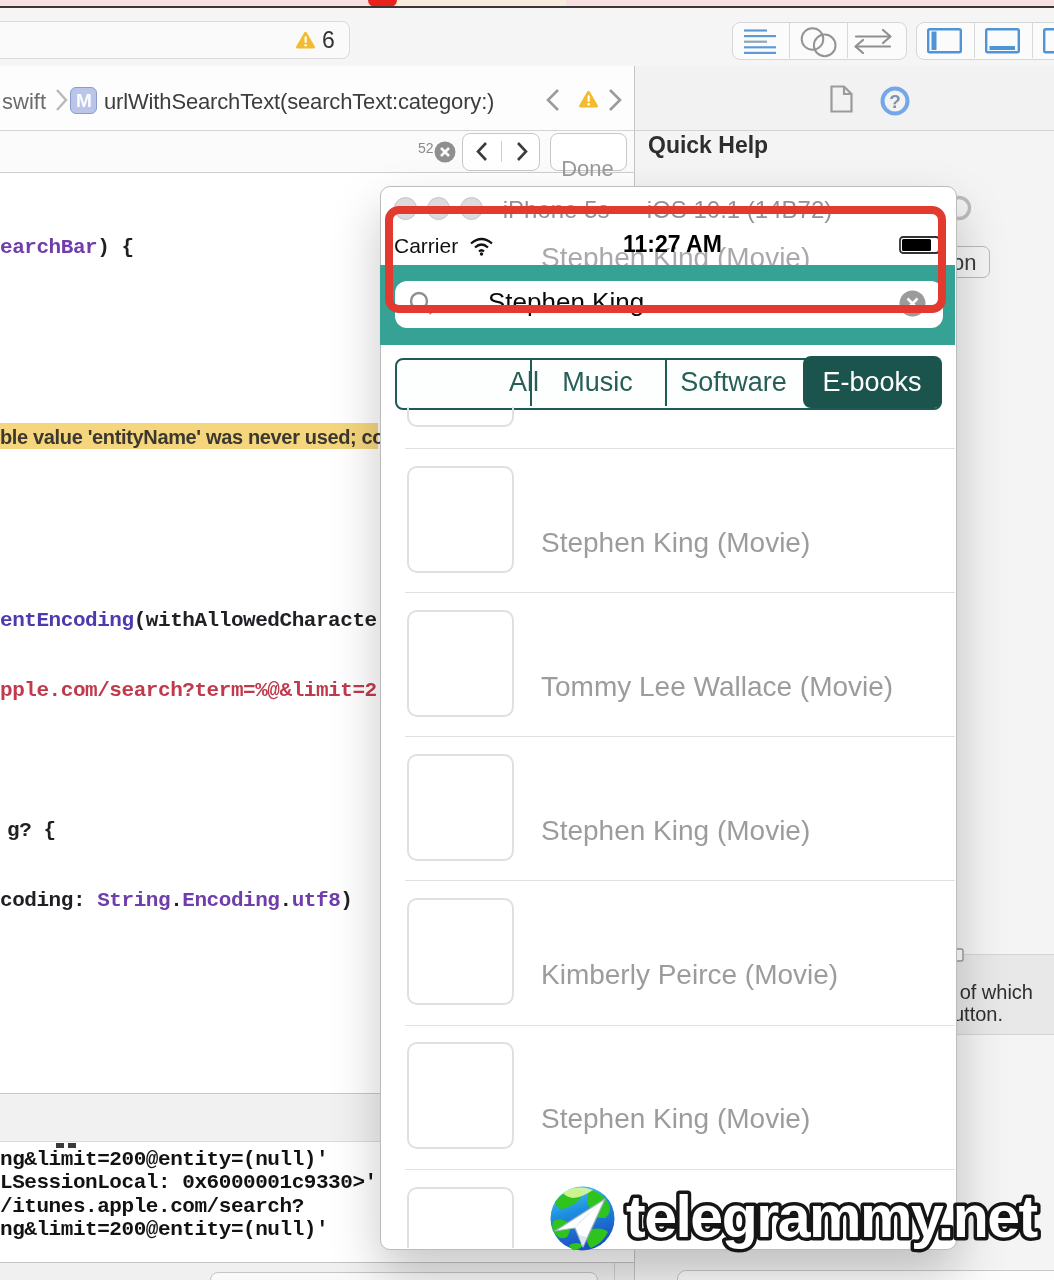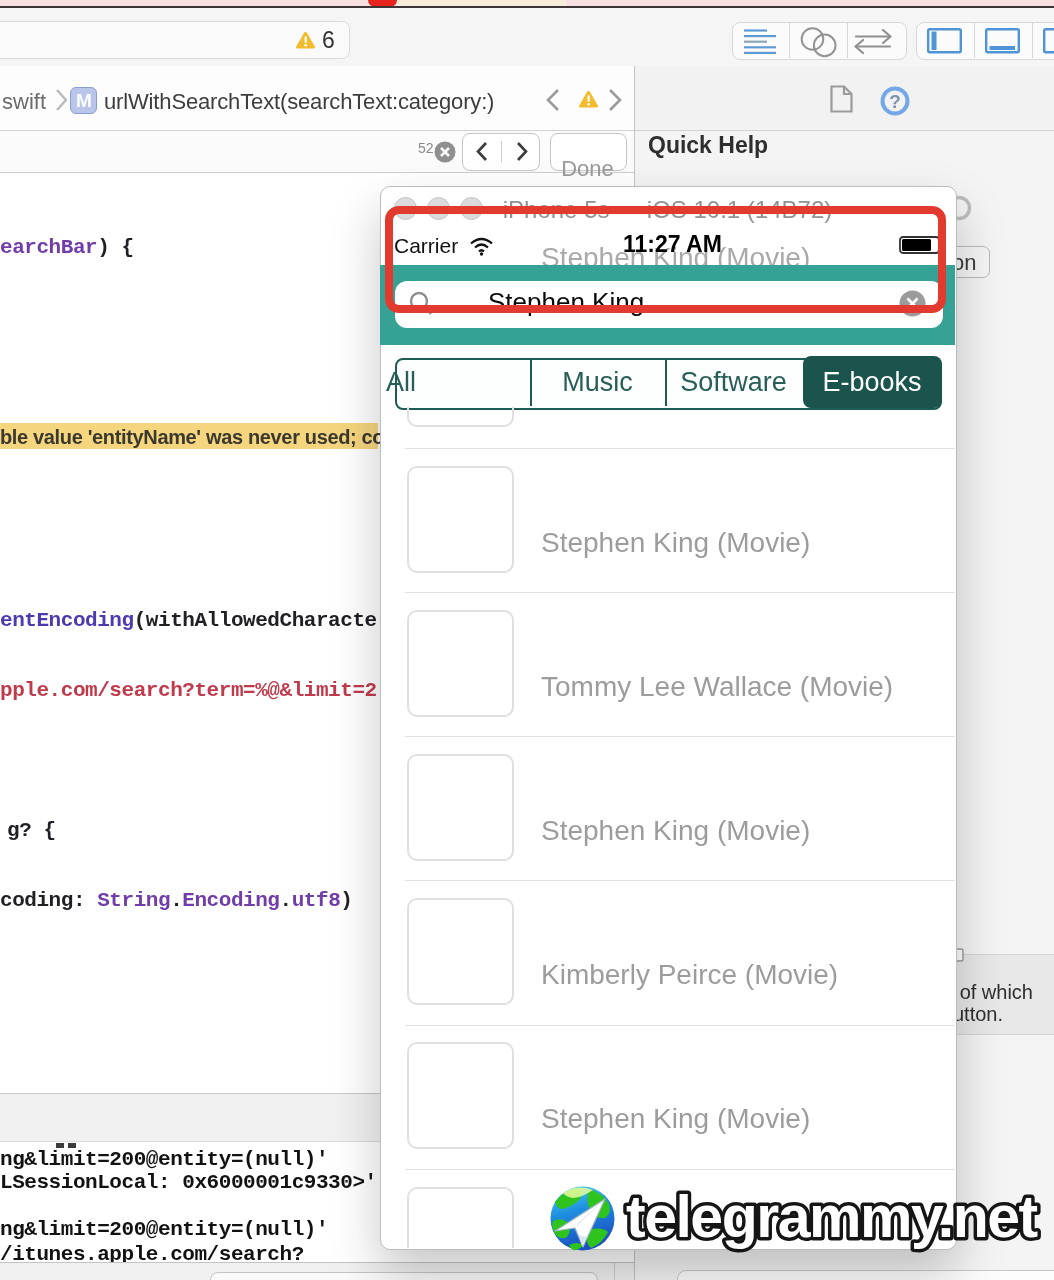--- a/index.html
+++ b/index.html
@@ -113,21 +113,21 @@
   <div class="abs mono" style="left:0;top:609px;color:#1f1f24;"><span style="color:#4d3ab0">entEncoding</span>(withAllowedCharacte</div>
   <div class="abs mono" style="left:0;top:679px;color:#c13a4c;">pple.com/search?term=%@&amp;limit=2</div>
   <div class="abs mono" style="left:7px;top:819px;color:#1f1f24;">g? {</div>
   <div class="abs mono" style="left:0;top:889px;color:#1f1f24;">coding: <span style="color:#703daa">String</span>.<span style="color:#703daa">Encoding</span>.<span style="color:#703daa">utf8</span>)</div>
 
   <div class="abs" style="left:0;top:1093px;width:634px;height:47px;background:#f2f1f1;border-top:1px solid #c8c7c7;border-bottom:1px solid #dadada;"></div>
   <div class="abs" style="left:56px;top:1143px;width:8px;height:5px;background:#3a3a3a;"></div>
   <div class="abs" style="left:68px;top:1143px;width:8px;height:5px;background:#3a3a3a;"></div>
   <div class="abs mono" style="left:0;top:1148px;color:#121212;">ng&amp;limit=200@entity=(null)'</div>
   <div class="abs mono" style="left:0;top:1171px;color:#121212;">LSessionLocal: 0x6000001c9330&gt;'</div>
-  <div class="abs mono" style="left:0;top:1195px;color:#121212;margin-top:48px;">/itunes.apple.com/search?</div>
+  <div class="abs mono" style="left:0;top:1195px;color:#121212;">/itunes.apple.com/search?</div>
   <div class="abs mono" style="left:0;top:1218px;color:#121212;">ng&amp;limit=200@entity=(null)'</div>
   <div class="abs" style="left:0;top:1262px;width:634px;height:18px;background:#f1f0f0;border-top:1px solid #c4c3c3;"></div>
   <div class="abs" style="left:210px;top:1272px;width:386px;height:14px;background:#fafafa;border:1px solid #c6c5c5;border-radius:8px;"></div>
   <div class="abs" style="left:614px;top:1263px;width:1px;height:17px;background:#d0cfcf;"></div>
 
   <div class="abs" style="left:635px;top:66px;width:419px;height:1214px;background:#f4f4f4;"></div>
   <div class="abs" style="left:634px;top:66px;width:1px;height:1214px;background:#c6c5c5;"></div>
   <div class="abs" style="left:635px;top:66px;width:419px;height:64px;background:#f3f2f2;border-bottom:1px solid #d4d3d3;"></div>
   <svg class="abs" style="left:830px;top:85px;" width="23" height="28" viewBox="0 0 23 28">
     <path d="M1.5 1.5 L14 1.5 L21.5 9 L21.5 26.5 L1.5 26.5 Z" fill="none" stroke="#9b9b9b" stroke-width="2.2"></path>
@@ -190,21 +190,21 @@
     <div class="abs" style="left:68px;top:101px;font-size:26px;color:#0a0a0a;margin-left:40px;">Stephen King</div>
     <svg class="abs" style="left:519px;top:104px;" width="27" height="27" viewBox="0 0 27 27">
       <circle cx="13.5" cy="13.5" r="13" fill="#9b9b9b"></circle>
       <path d="M8.5 8.5 L18.5 18.5 M18.5 8.5 L8.5 18.5" stroke="#fff" stroke-width="2.6"></path>
     </svg>
 
     <div class="abs" style="left:15px;top:172px;width:543px;height:48px;border:2px solid #1d5b54;border-radius:8px;background:#fdfefe;"></div>
     <div class="abs" style="left:150px;top:172px;width:2px;height:48px;background:#1d5b54;"></div>
     <div class="abs" style="left:285px;top:172px;width:2px;height:48px;background:#1d5b54;"></div>
     <div class="abs" style="left:423px;top:170px;width:139px;height:52px;background:#1b544d;border-radius:8px;"></div>
-    <div class="abs" style="left:6px;top:181px;width:136px;font-size:27px;color:#275e57;text-align:left;">All</div>
+    <div class="abs" style="left:23px;top:181px;width:136px;font-size:27px;color:#275e57;text-align:right;">All</div>
     <div class="abs" style="left:150px;top:181px;width:135px;font-size:27px;color:#275e57;text-align:center;">Music</div>
     <div class="abs" style="left:285px;top:181px;width:137px;font-size:27px;color:#275e57;text-align:center;">Software</div>
     <div class="abs" style="left:422px;top:181px;width:140px;font-size:27px;color:#fff;text-align:center;">E-books</div>
 
     <div class="abs" style="left:27px;top:221px;width:103px;height:18px;border:2px solid #e0e0e0;border-top:none;border-radius:0 0 10px 10px;"></div>
     <div class="abs" style="left:25px;top:262px;width:550px;height:1px;background:#e1e1e1;"></div>
 
     <div class="abs" style="left:27px;top:280px;width:103px;height:103px;border:2px solid #e0e0e0;border-radius:10px;"></div>
     <div class="abs" style="left:161px;top:341px;font-size:28px;color:#9c9c9c;">Stephen King (Movie)</div>
     <div class="abs" style="left:25px;top:406px;width:550px;height:1px;background:#e1e1e1;"></div>

